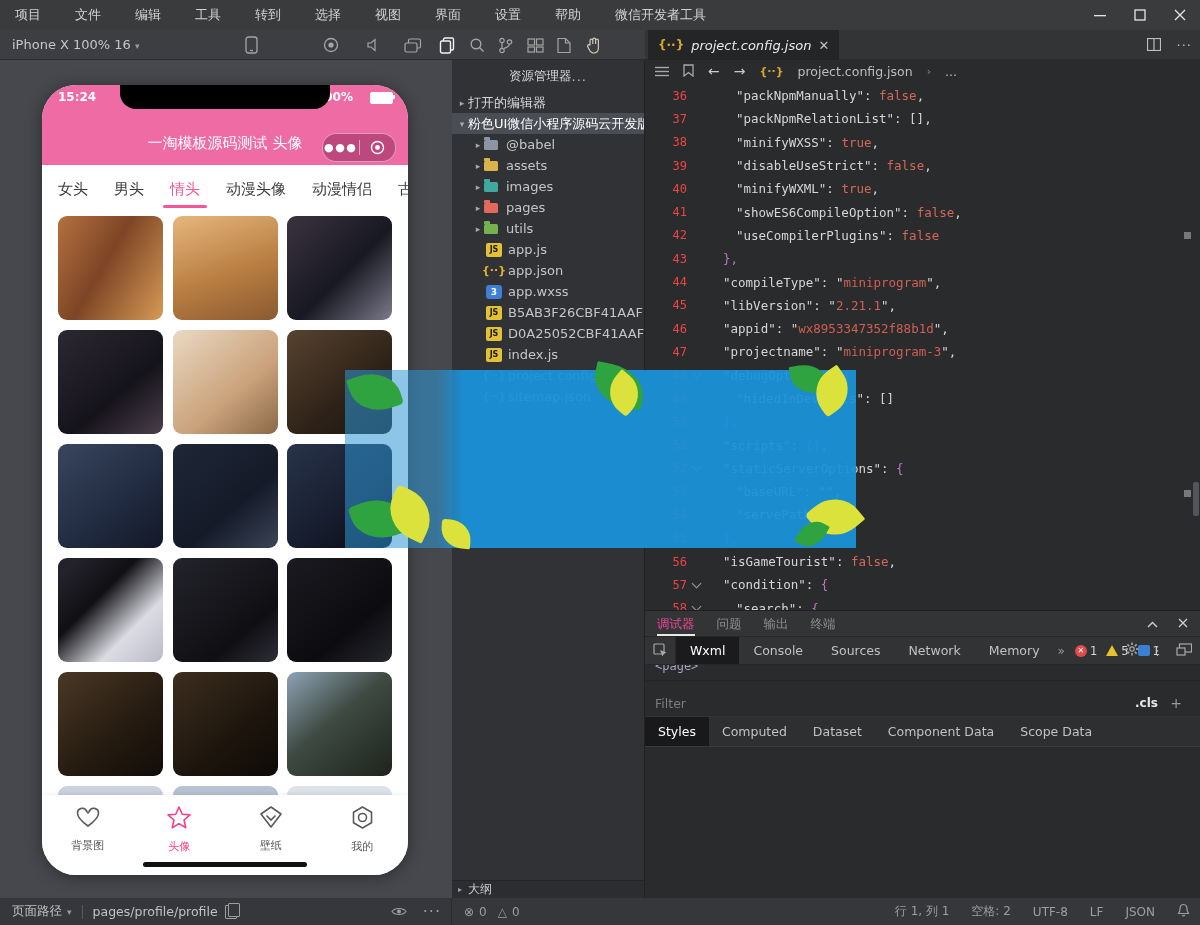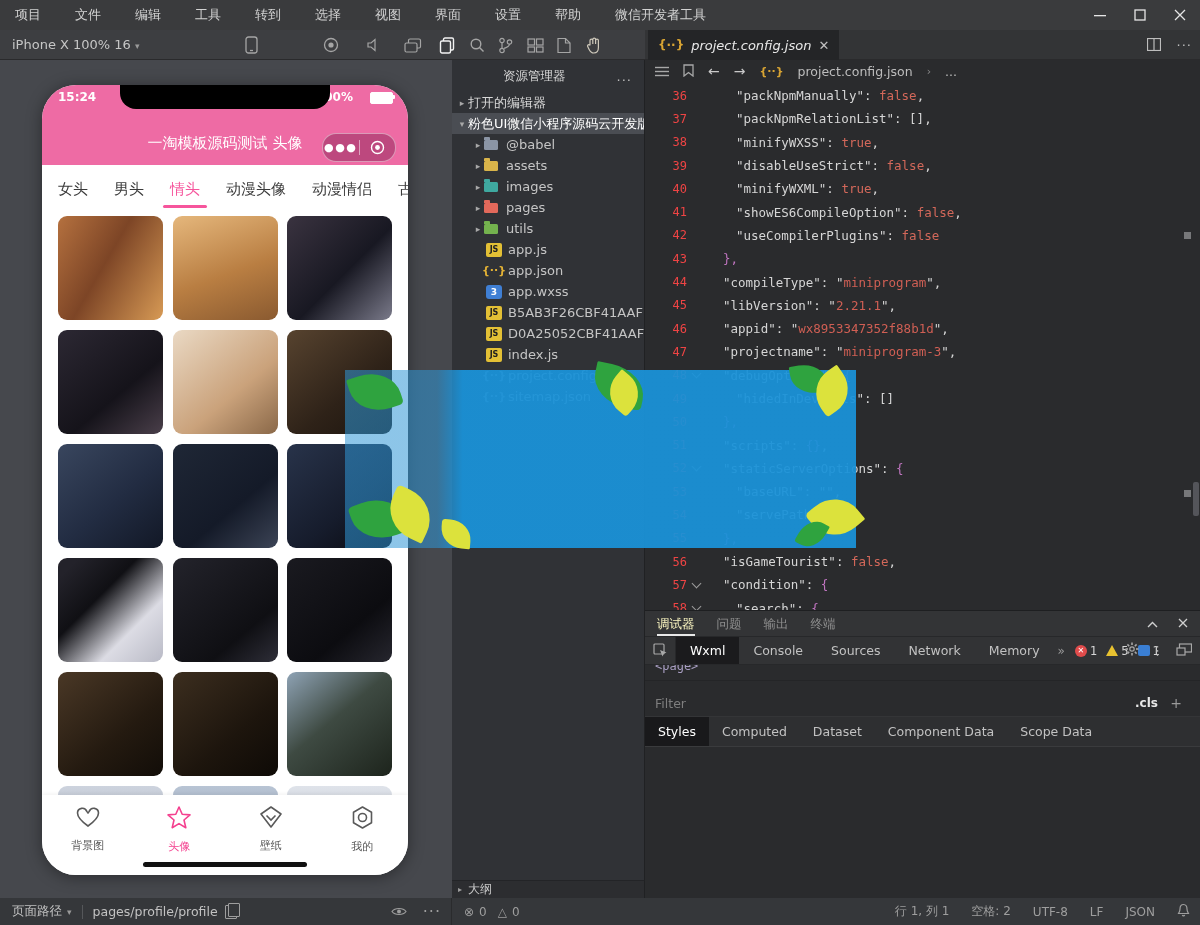--- a/index.html
+++ b/index.html
@@ -75,21 +75,21 @@
   .c17{background:linear-gradient(180deg,#dfe3ea,#9aa0ac);}
   #p-nav{position:absolute;left:0;bottom:0;width:100%;height:80px;background:#fff;box-shadow:0 -1px 4px rgba(0,0,0,.06);display:flex;justify-content:space-around;align-items:flex-start;padding-top:10px;box-sizing:border-box;}
   .pnav-item{display:flex;flex-direction:column;align-items:center;gap:5px;color:#5a5a5a;width:70px;}
   .pnav-item .nlabel{font-size:11px;color:#555;}
   .pnav-item.active{color:#f4418f;}
   .pnav-item.active .nlabel{color:#f4418f;}
   #p-home{position:absolute;left:50%;transform:translateX(-50%);bottom:8px;width:164px;height:5px;border-radius:3px;background:#111;}
 
   
   #explorer{left:452px;top:60px;width:193px;height:820px;background:#303236;border-right:1px solid #202123;box-sizing:border-box;overflow:hidden;}
-  #explorer-header{height:32px;display:flex;align-items:center;justify-content:space-between;padding:0 12px;margin-left:39px;}
+  #explorer-header{height:32px;display:flex;align-items:center;justify-content:center;padding:0 12px;}
   #explorer-title{color:#d8d8d8;font-size:12.5px;}
   #explorer-more{color:#bdbdbd;font-size:13px;letter-spacing:1px;}
   .trow{height:21px;display:flex;align-items:center;color:#c5c5c5;font-size:13px;white-space:nowrap;overflow:hidden;}
   .trow .arrow{width:12px;text-align:center;color:#a8a8a8;font-size:9px;flex:none;}
   .trow.selected{background:#4a4d53;color:#fff;}
   .ficon{flex:none;width:16px;height:14px;margin-right:6px;display:flex;align-items:center;justify-content:center;font-size:9px;border-radius:2px;}
   .folder{width:14px;height:10px;border-radius:1.5px;position:relative;margin-right:8px;flex:none;}
   .folder::before{content:"";position:absolute;left:0;top:-3px;width:6px;height:3px;background:inherit;border-radius:1px 1px 0 0;}
   .fi-js{background:#e3c035;color:#222;font-weight:bold;font-size:8px;}
   .fi-json{color:#e3b235;font-weight:bold;font-size:11px;}
@@ -120,21 +120,21 @@
   #overlay{left:345px;top:370px;width:511px;height:178px;z-index:50;
     background:linear-gradient(90deg,rgba(47,150,214,.55) 0,rgba(47,150,214,.55) 18%,rgba(26,146,216,.94) 23%,rgba(26,146,216,.94) 100%);}
   .leaf{position:absolute;border-radius:4% 72% 10% 72%;}
   .leaf.g{background:#2fa33f;}
   .leaf.y{background:#dce23c;}
 
   
   #debugpanel{left:645px;top:610px;width:555px;height:288px;background:#2a2b2d;border-top:1px solid #1e1f21;box-sizing:border-box;}
   #dbg-row1{height:25px;background:#333436;display:flex;align-items:center;padding-left:12px;gap:22px;border-bottom:1px solid #27282a;position:relative;}
   .dbg-cn-tab{color:#8f8f8f;font-size:12.5px;position:relative;line-height:24px;}
-  .dbg-cn-tab.active{color:#fef9c3;}
+  .dbg-cn-tab.active{color:#ec4899;}
   .dbg-cn-tab.active::after{content:"";position:absolute;left:0;bottom:0px;width:100%;height:2px;background:#e8e8e8;}
   #dbg-row1-actions{position:absolute;right:12px;top:0;height:25px;display:flex;gap:20px;align-items:center;color:#d0d0d0;font-size:12px;}
   #dbg-row2{height:27px;background:#323335;display:flex;align-items:center;border-bottom:1px solid #27282a;position:relative;}
   #inspect-btn{width:30px;height:100%;display:flex;align-items:center;justify-content:center;color:#a8a8a8;border-right:1px solid #27282a;}
   .dt-tab{padding:0 14px;height:100%;display:flex;align-items:center;color:#c2c2c2;font-size:12.5px;}
   .dt-tab.active{background:#1b1b1d;color:#fff;}
   #dt-more{color:#9a9a9a;font-size:12px;margin:0 4px;}
   #dbg-badges{display:flex;align-items:center;gap:9px;margin-left:6px;}
   .badge{display:flex;align-items:center;gap:3px;font-size:11.5px;color:#d6d6d6;}
   .b-err{width:12px;height:12px;border-radius:50%;background:#e04b4b;color:#fff;font-size:8px;display:flex;align-items:center;justify-content:center;}

